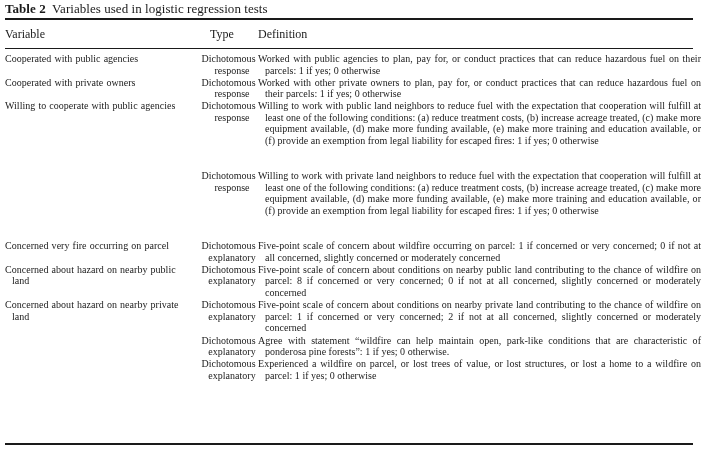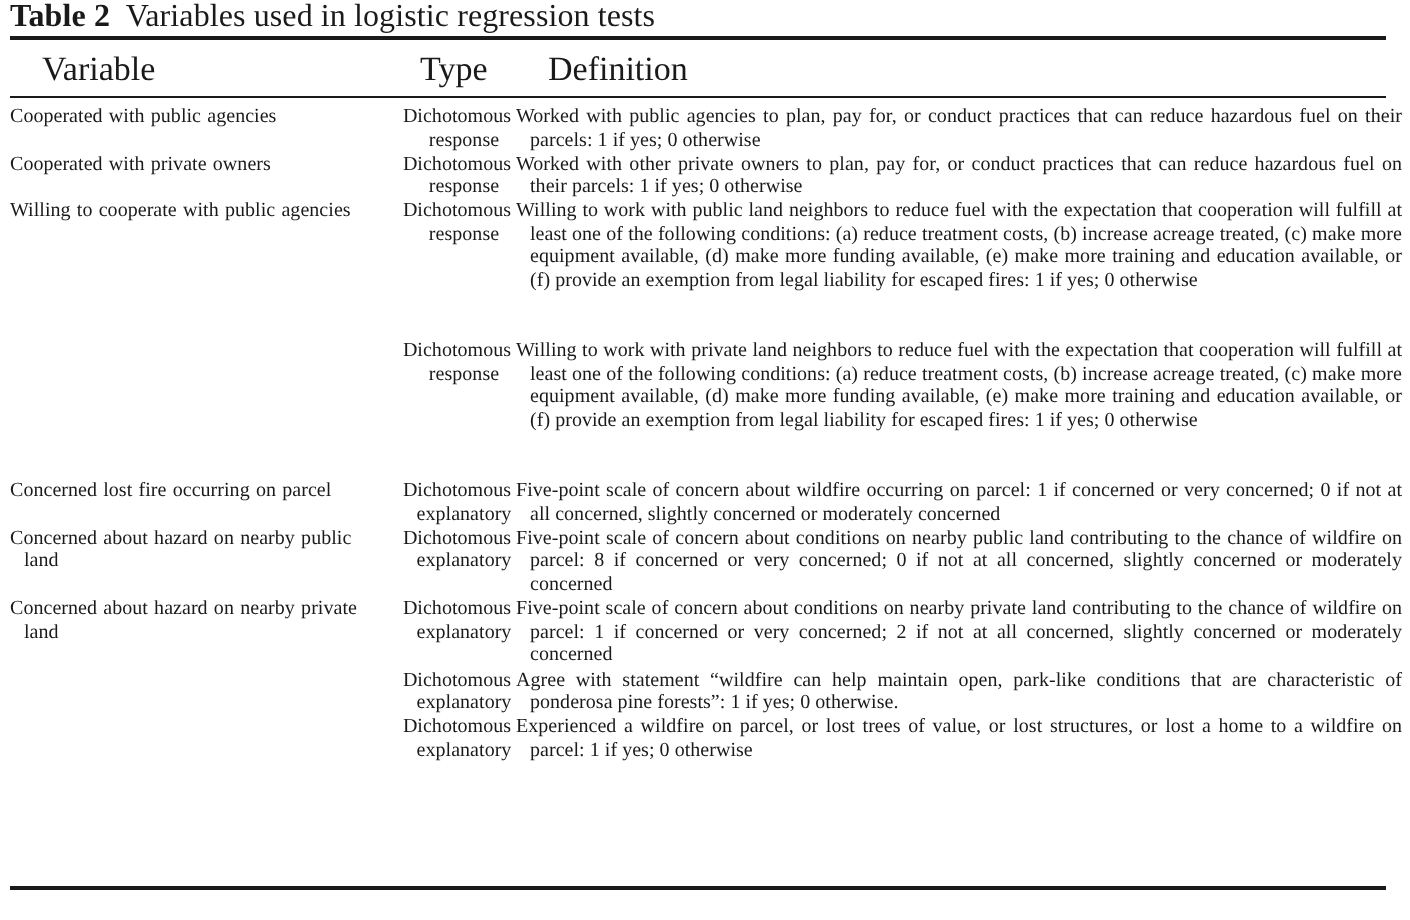--- a/index.html
+++ b/index.html
@@ -23,21 +23,21 @@
     box-sizing: border-box;
     padding: 0;
   }
 
   
   .caption {
     position: absolute;
     left: 5px;
     top: 2px;
     width: 690px;
-    font-size: 16px;
+    font-size: 13px;
     line-height: 14px;
     letter-spacing: 0.05px;
     white-space: nowrap;
   }
   .caption .caption-label {
     font-weight: bold;
   }
   .caption .caption-text {
     font-weight: normal;
   }
@@ -56,27 +56,26 @@
   
   .thead {
     position: absolute;
     left: 0;
     top: 28px;
     width: 705px;
     height: 18px;
   }
   .th {
     position: absolute;
-    font-size: 17px;
+    font-size: 12px;
     line-height: 13px;
     white-space: nowrap;
-    margin-left: 16px;
   }
   .th-variable   { left: 5px; }
-  .th-type       { left: 194px; }
+  .th-type       { left: 210px; }
   .th-definition { left: 258px; }
 
   
   .tbody {
     position: absolute;
     left: 0;
     top: 53px;
     width: 705px;
   }
   .trow {
@@ -148,21 +147,21 @@
       <div class="trow" style="position: absolute; top: 47px; height: 70px;">
         <div class="cell cell-variable">Willing to cooperate with public agencies</div>
         <div class="cell cell-type">Dichotomous response</div>
         <div class="cell cell-definition">Willing to work with public land neighbors to reduce fuel with the expectation that cooperation will fulfill at least one of the following conditions: (a) reduce treatment costs, (b) increase acreage treated, (c) make more equipment available, (d) make more funding available, (e) make more training and education available, or (f) provide an exemption from legal liability for escaped fires: 1 if yes; 0 otherwise</div>
       </div>
       <div class="trow" style="position: absolute; top: 117px; height: 70px;">
         <div class="cell cell-type">Dichotomous response</div>
         <div class="cell cell-definition">Willing to work with private land neighbors to reduce fuel with the expectation that cooperation will fulfill at least one of the following conditions: (a) reduce treatment costs, (b) increase acreage treated, (c) make more equipment available, (d) make more funding available, (e) make more training and education available, or (f) provide an exemption from legal liability for escaped fires: 1 if yes; 0 otherwise</div>
       </div>
       <div class="trow" style="position: absolute; top: 187px; height: 23.5px;">
-        <div class="cell cell-variable">Concerned lost fire occurring on parcel</div>
+        <div class="cell cell-variable">Concerned very fire occurring on parcel</div>
         <div class="cell cell-type">Dichotomous explanatory</div>
         <div class="cell cell-definition">Five-point scale of concern about wildfire occurring on parcel: 1 if concerned or very concerned; 0 if not at all concerned, slightly concerned or moderately concerned</div>
       </div>
       <div class="trow" style="position: absolute; top: 210.5px; height: 35.5px;">
         <div class="cell cell-variable">Concerned about hazard on nearby public land</div>
         <div class="cell cell-type">Dichotomous explanatory</div>
         <div class="cell cell-definition">Five-point scale of concern about conditions on nearby public land contributing to the chance of wildfire on parcel: 8 if concerned or very concerned; 0 if not at all concerned, slightly concerned or moderately concerned</div>
       </div>
       <div class="trow" style="position: absolute; top: 246px; height: 35.5px;">
         <div class="cell cell-variable">Concerned about hazard on nearby private land</div>

